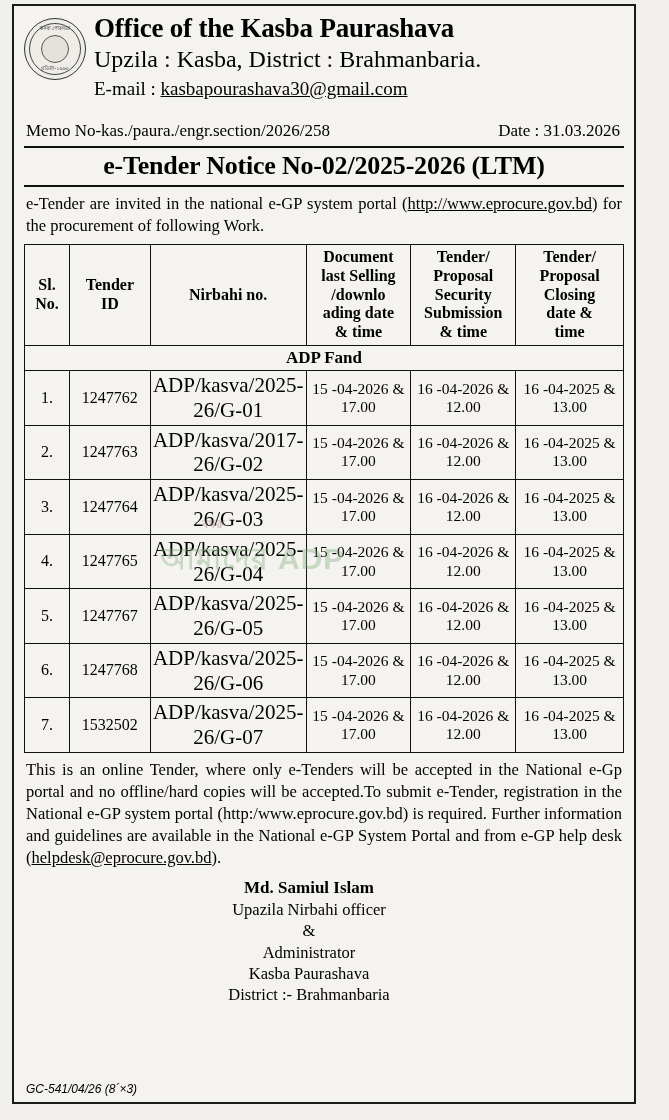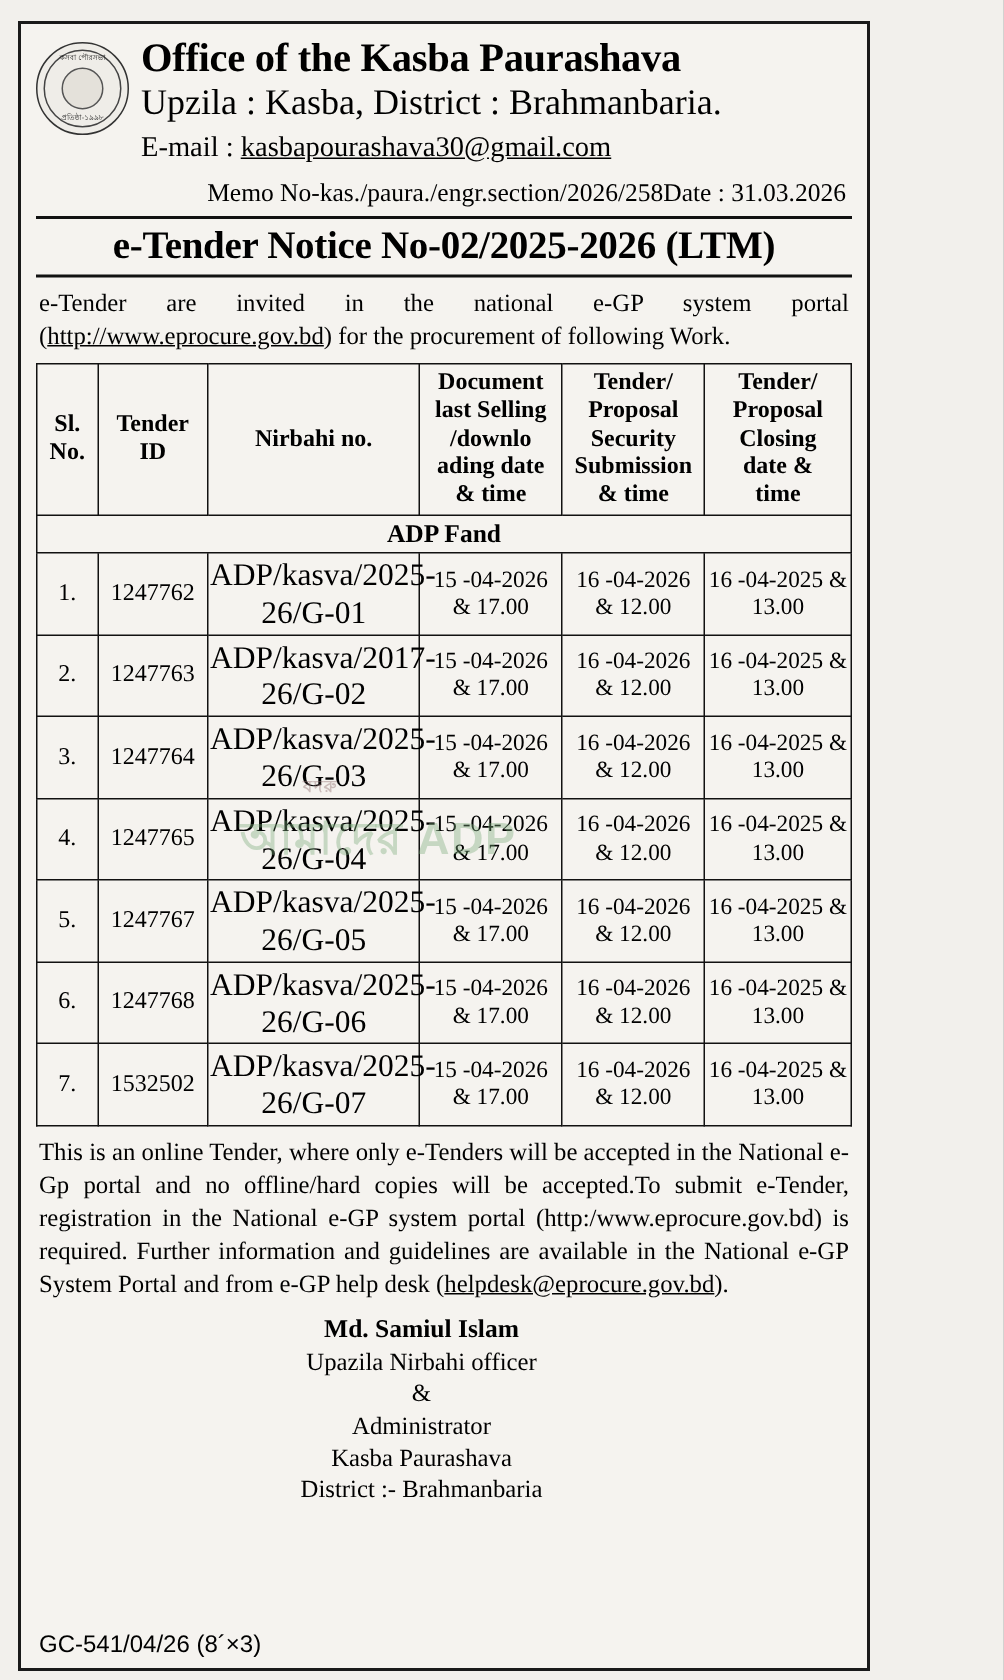--- a/index.html
+++ b/index.html
@@ -16,22 +16,22 @@
   .page {
     position: relative;
     width: 669px;
     height: 1120px;
     background: #f2f0ec;
     box-sizing: border-box;
   }
   .sheet {
     position: absolute;
     left: 12px;
-    top: 14px;
-    width: 568px;
+    top: 4px;
+    width: 624px;
     height: 1100px;
     background: #f5f3ef;
     border: 2px solid #1a1a1a;
     box-sizing: border-box;
     padding: 6px 10px 4px 10px;
   }
   
   .hdr {
     display: flex;
     align-items: flex-start;
@@ -88,23 +88,23 @@
   .office-mail {
     font-size: 19px;
     line-height: 1.3;
     margin-top: 1px;
   }
   .link {
     text-decoration: underline;
   }
   .memo-row {
     display: flex;
-    justify-content: flex-end;
+    justify-content: space-between;
     font-size: 17px;
-    margin-top: 8px;
+    margin-top: 20px;
     padding: 0 4px 0 2px;
   }
   .rule {
     border-top: 2px solid #111;
     margin: 5px 0 0 0;
   }
   .notice-title {
     font-size: 26px;
     font-weight: bold;
     text-align: center;
@@ -159,22 +159,23 @@
     margin-right: 30px;
   }
   .sign .name {
     font-weight: bold;
     font-size: 17px;
   }
   .gc {
     position: absolute;
     left: 12px;
     bottom: 6px;
-    font-size: 16px;
+    font-size: 12px;
     font-family: "Liberation Sans", sans-serif;
+    font-style: italic;
   }
   
   .watermark {
     position: absolute;
     left: 160px;
     top: 516px;
     font-size: 30px;
     font-weight: bold;
     color: rgba(120, 170, 120, 0.38);
     letter-spacing: 1px;

